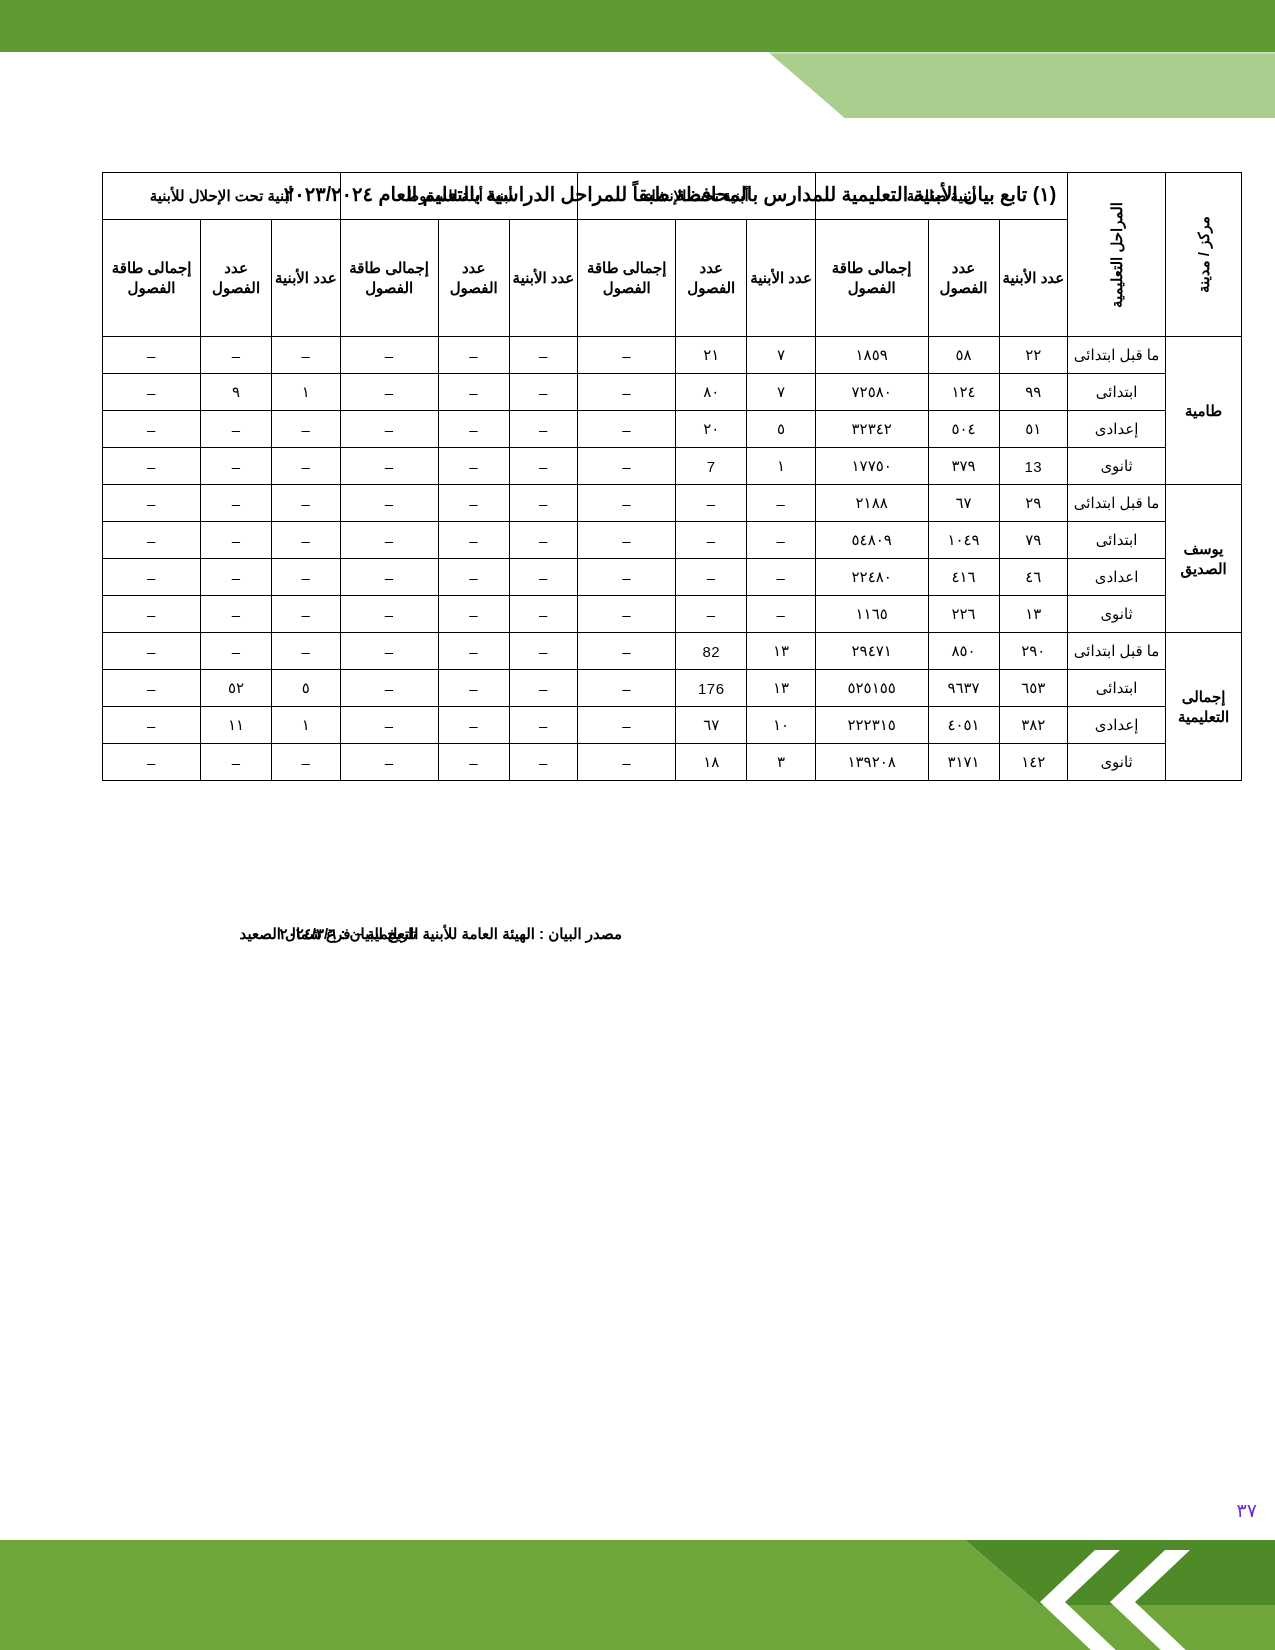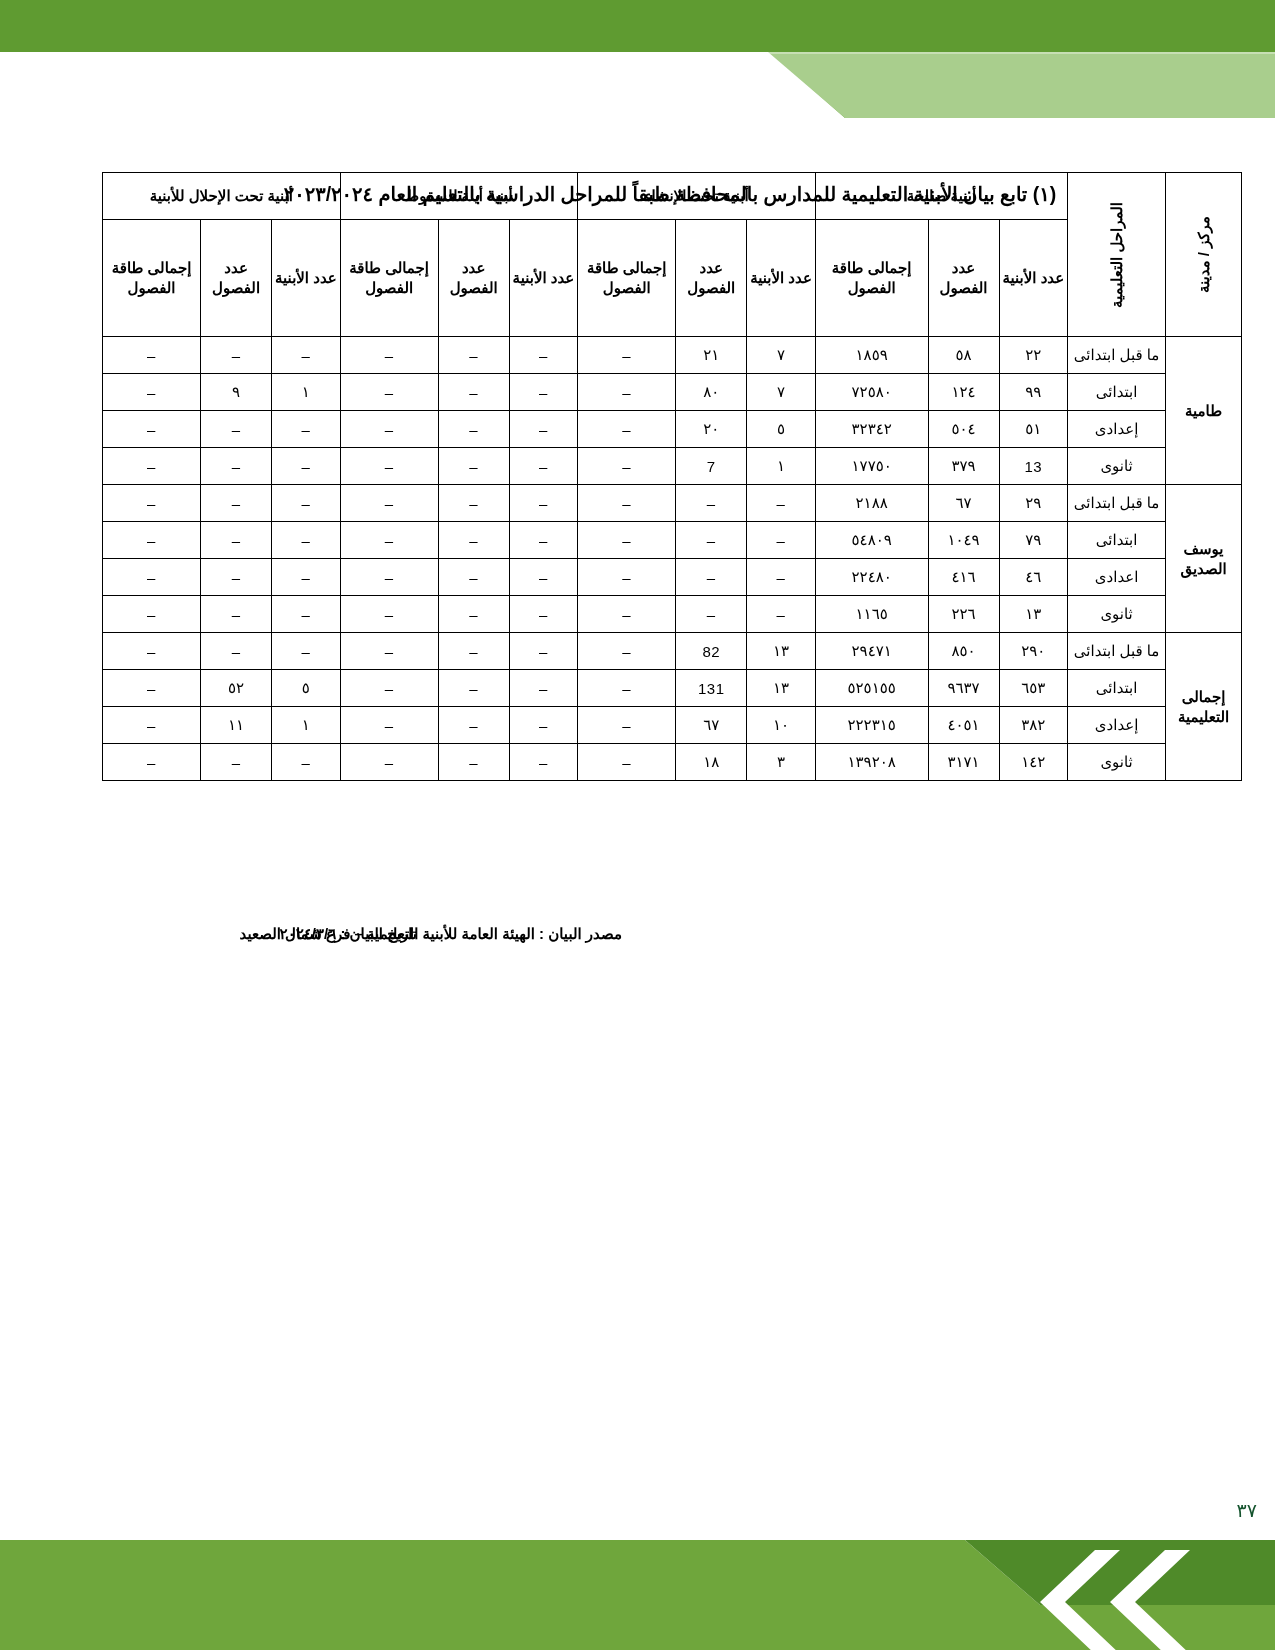--- a/index.html
+++ b/index.html
@@ -35,21 +35,21 @@
     overflow: hidden;
   }
   .bottom-band svg { display: block; }
 
   .page-number {
     position: absolute;
     right: 18px;
     bottom: 128px;
     font-size: 19px;
     font-family: "Liberation Serif", serif;
-    color: #14532d;
+    color: #6d28d9;
   }
 
   
   .doc-title {
     position: absolute;
     top: 133px;
     right: 30px;
     width: 1150px;
     text-align: center;
     font-family: "Liberation Sans", sans-serif;
@@ -351,21 +351,21 @@
           <td class="datarow dash">–</td>
           <td class="datarow dash">–</td>
           <td class="datarow dash">–</td>
         </tr>
         <tr>
           <td class="datarow stage">ابتدائى</td>
           <td class="datarow">٦٥٣</td>
           <td class="datarow">٩٦٣٧</td>
           <td class="datarow">٥٢٥١٥٥</td>
           <td class="datarow">١٣</td>
-          <td class="datarow">131</td>
+          <td class="datarow">176</td>
           <td class="datarow dash">–</td>
           <td class="datarow dash">–</td>
           <td class="datarow dash">–</td>
           <td class="datarow dash">–</td>
           <td class="datarow">٥</td>
           <td class="datarow">٥٢</td>
           <td class="datarow dash">–</td>
         </tr>
         <tr>
           <td class="datarow stage">إعدادى</td>

